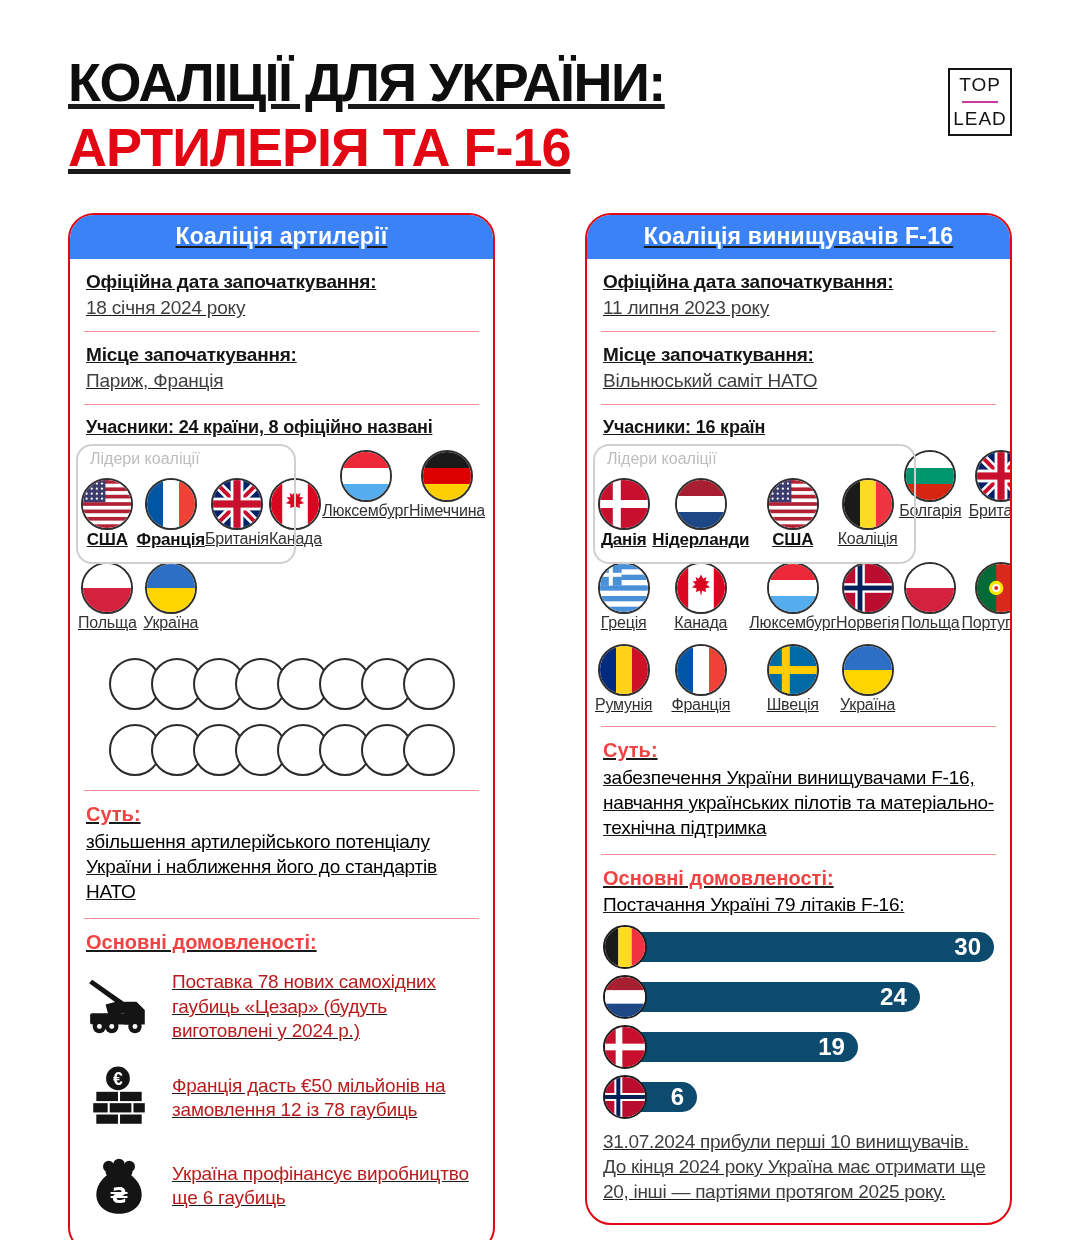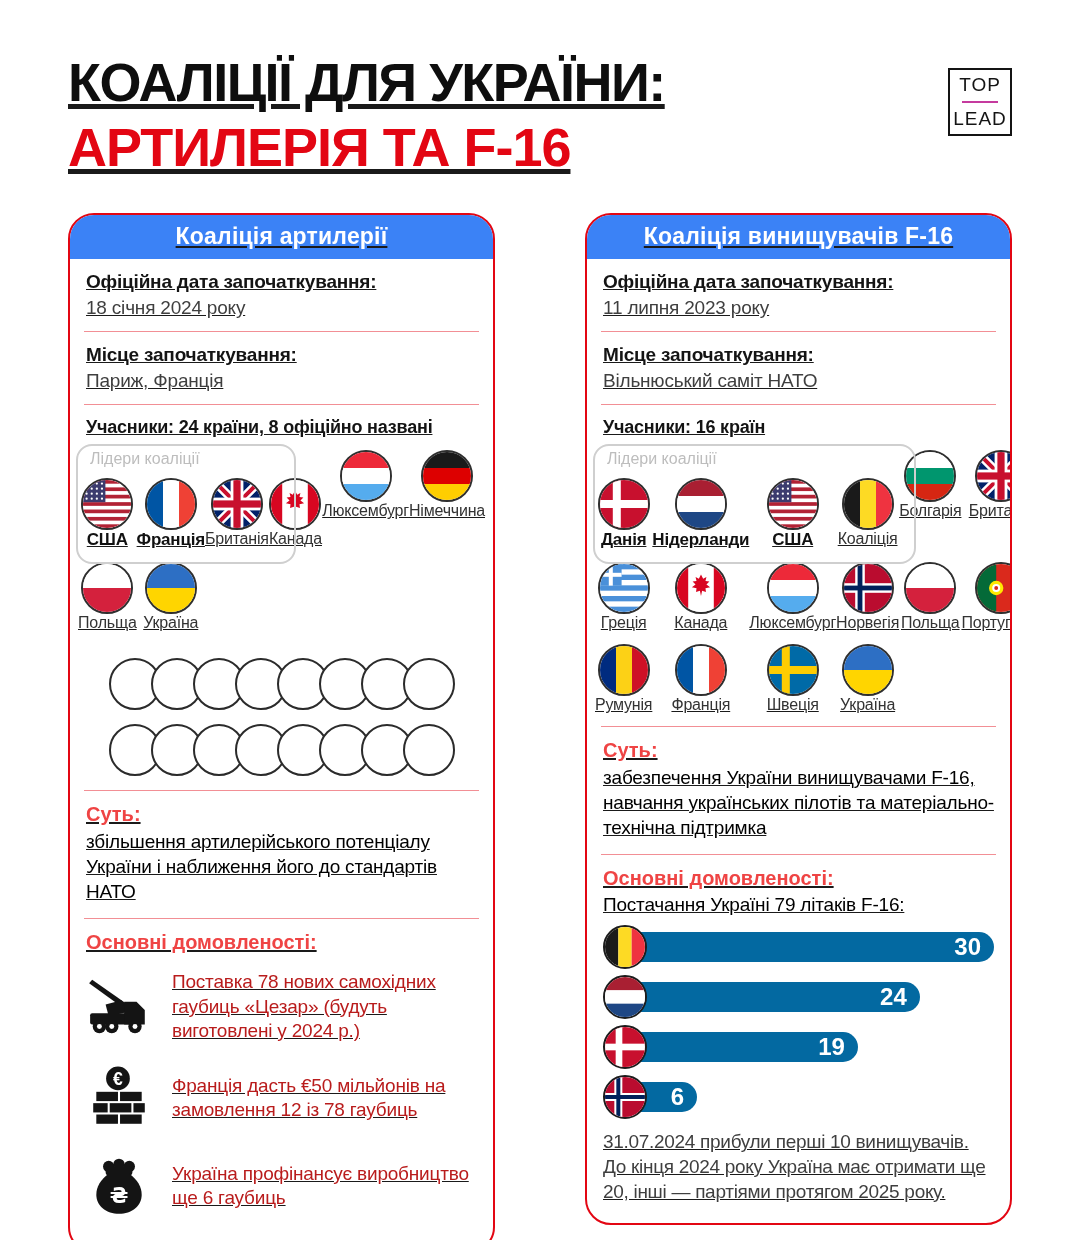--- a/index.html
+++ b/index.html
@@ -61,21 +61,21 @@
   .agree-row p { font-size:19px; color:#b91c1c; line-height:1.28; letter-spacing:-.2px; }
 
   
   .chart-title { font-size:19px; color:#000000; margin-top:4px; letter-spacing:-.2px; }
   .chart { margin-top:8px; }
   .bar-row { position:relative; height:46px; margin:4px 0; }
   .bar-flag { position:absolute; left:0; top:1px; width:44px; height:44px; z-index:2;
               border-radius:50%; overflow:hidden; border:2px solid #1c1c1c; background:#fff; }
   .bar-flag svg { display:block; width:100%; height:100%; }
   .bar-track { position:absolute; left:20px; right:0; top:8px; height:30px; }
-  .bar { height:30px; background:#0369a1; border-radius:16px; display:flex; align-items:center;
+  .bar { height:30px; background:#0c4a6e; border-radius:16px; display:flex; align-items:center;
          justify-content:flex-end; padding-right:13px; color:#fff; font-weight:bold; font-size:24px; }
   .chart-note { font-size:19px; color:#3f3f3f; line-height:1.3; margin-top:10px; padding-bottom:8px; letter-spacing:-.3px; }
 </style>
 </head>
 <body>
 
 <div class="page">
 
   <div class="header">
     <div class="title-1">КОАЛІЦІЇ ДЛЯ УКРАЇНИ:</div>

